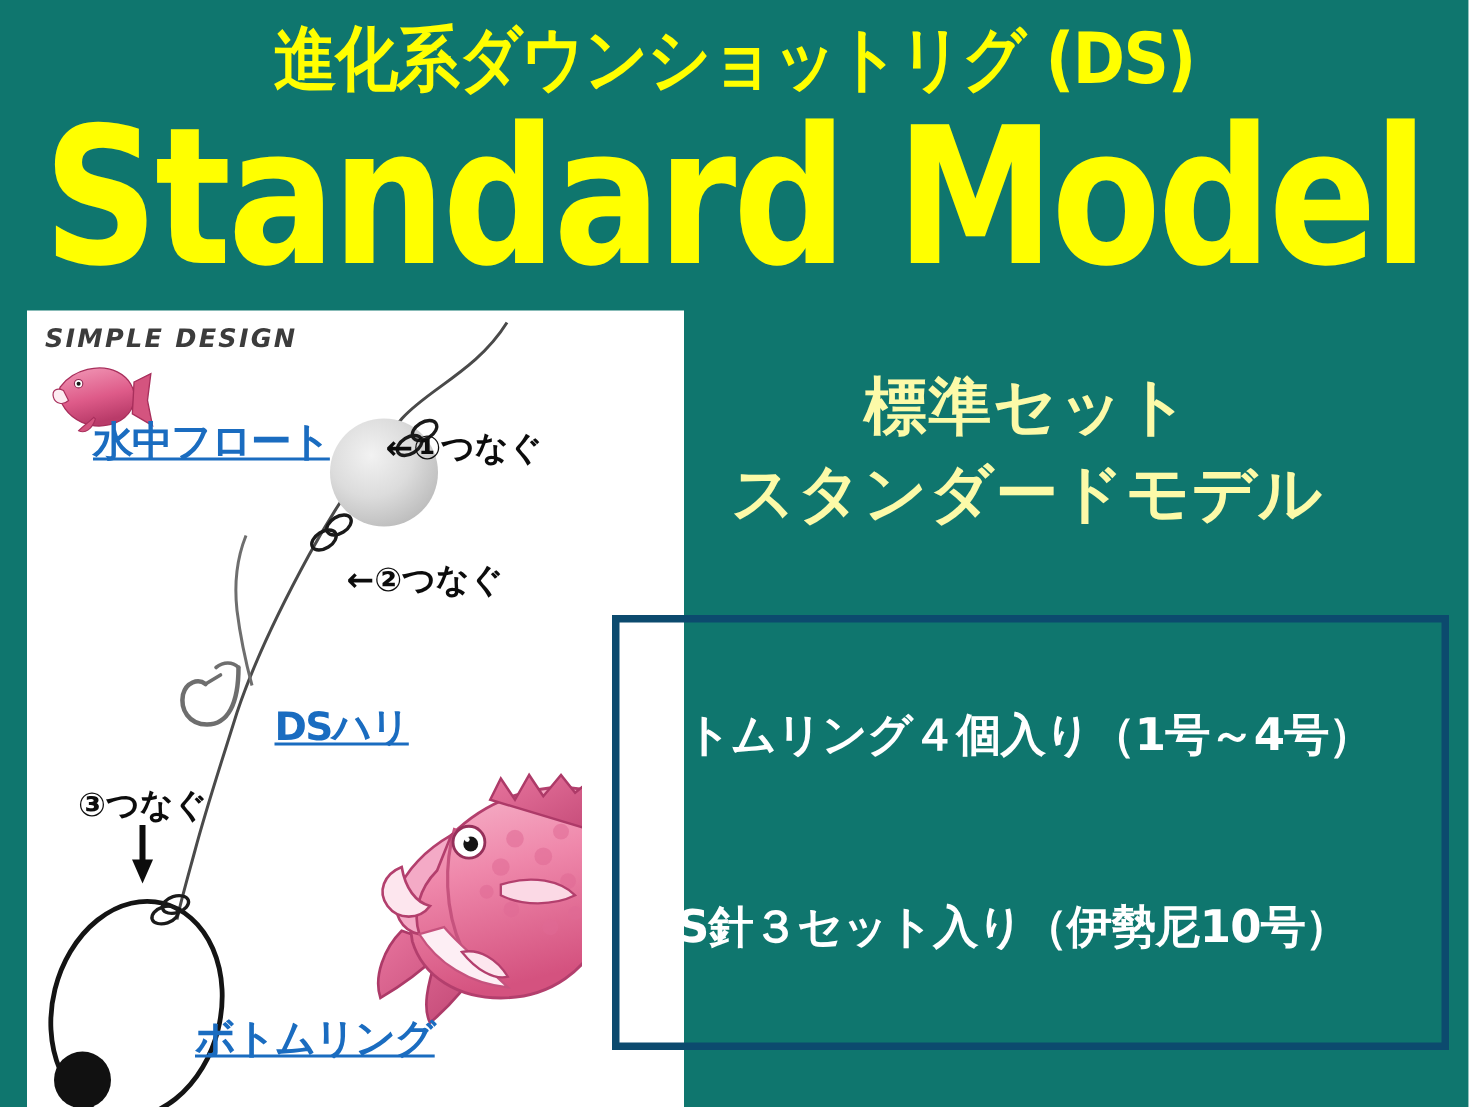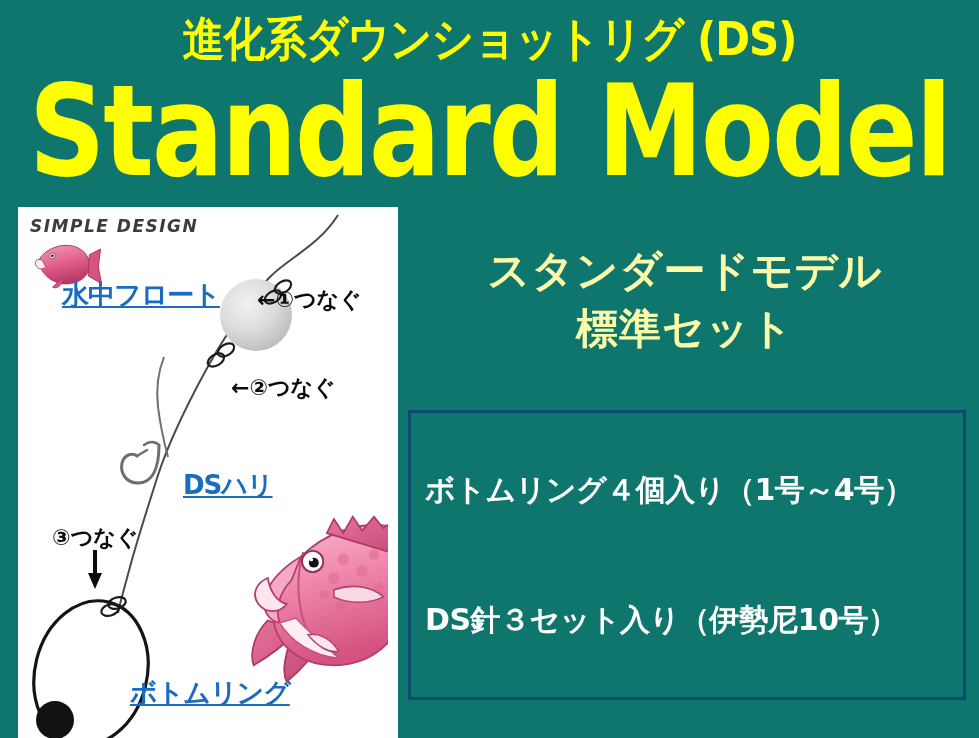--- a/index.html
+++ b/index.html
@@ -54,21 +54,21 @@
     transform: scaleY(1.22) scaleX(1.02);
     transform-origin: center top;
     font-family: "DejaVu Sans", "Liberation Sans", sans-serif;
   }
 
   
   .diagram-panel {
     position: absolute;
     left: 18px;
     top: 207px;
-    width: 380px;
+    width: 438px;
     height: 531px;
     background: #ffffff;
   }
   .diagram-svg {
     position: absolute;
     left: 0;
     top: 0;
     width: 370px;
     height: 531px;
     display: block;
@@ -127,21 +127,21 @@
     line-height: 1.38;
     letter-spacing: 1px;
     white-space: nowrap;
   }
   .spec-box {
     position: absolute;
     left: 8px;
     top: 203px;
     width: 558px;
     height: 290px;
-    border: 3px solid #0c4a6e;
+    border: 5px solid #0c4a6e;
     box-sizing: border-box;
   }
   .spec-list {
     position: absolute;
     left: 0;
     top: 0;
     width: 100%;
     height: 100%;
     display: flex;
     flex-direction: column;
@@ -297,22 +297,22 @@
     <div class="lbl-blue lbl-dshari">DSハリ</div>
     <div class="lbl-blue lbl-ring">ボトムリング</div>
 
     <div class="lbl-black lbl-c1">←①つなぐ</div>
     <div class="lbl-black lbl-c2">←②つなぐ</div>
     <div class="lbl-black lbl-c3">③つなぐ</div>
   </div>
 
   <div class="right-col">
     <div class="model-name">
+      <div>標準セット</div>
       <div>スタンダードモデル</div>
-      <div>標準セット</div>
     </div>
 
     <div class="spec-box">
       <div class="spec-list">
         <div class="spec-line">ボトムリング４個入り（1号～4号）</div>
         <div class="spec-line">DS針３セット入り（伊勢尼10号）</div>
       </div>
     </div>
   </div>
 

